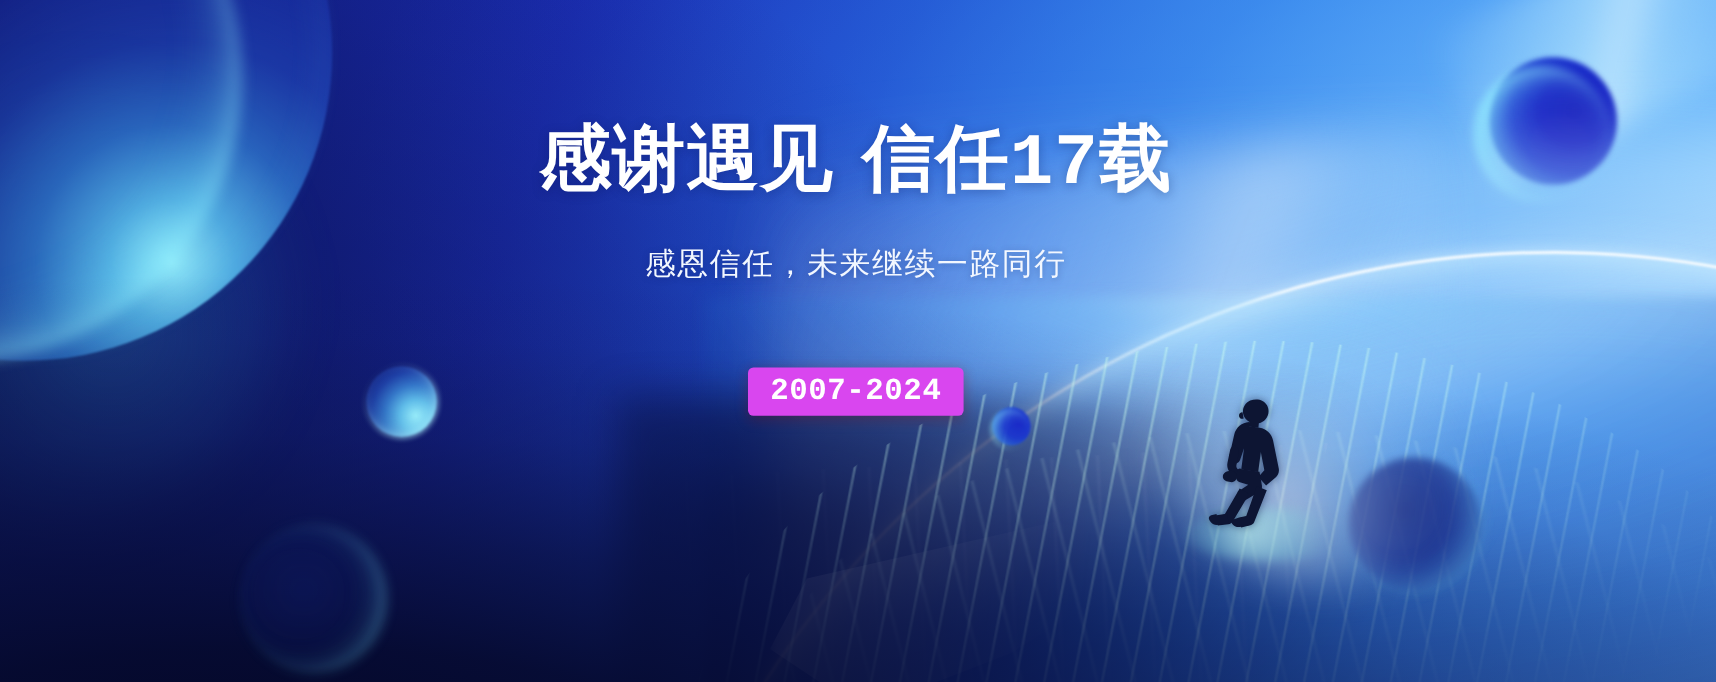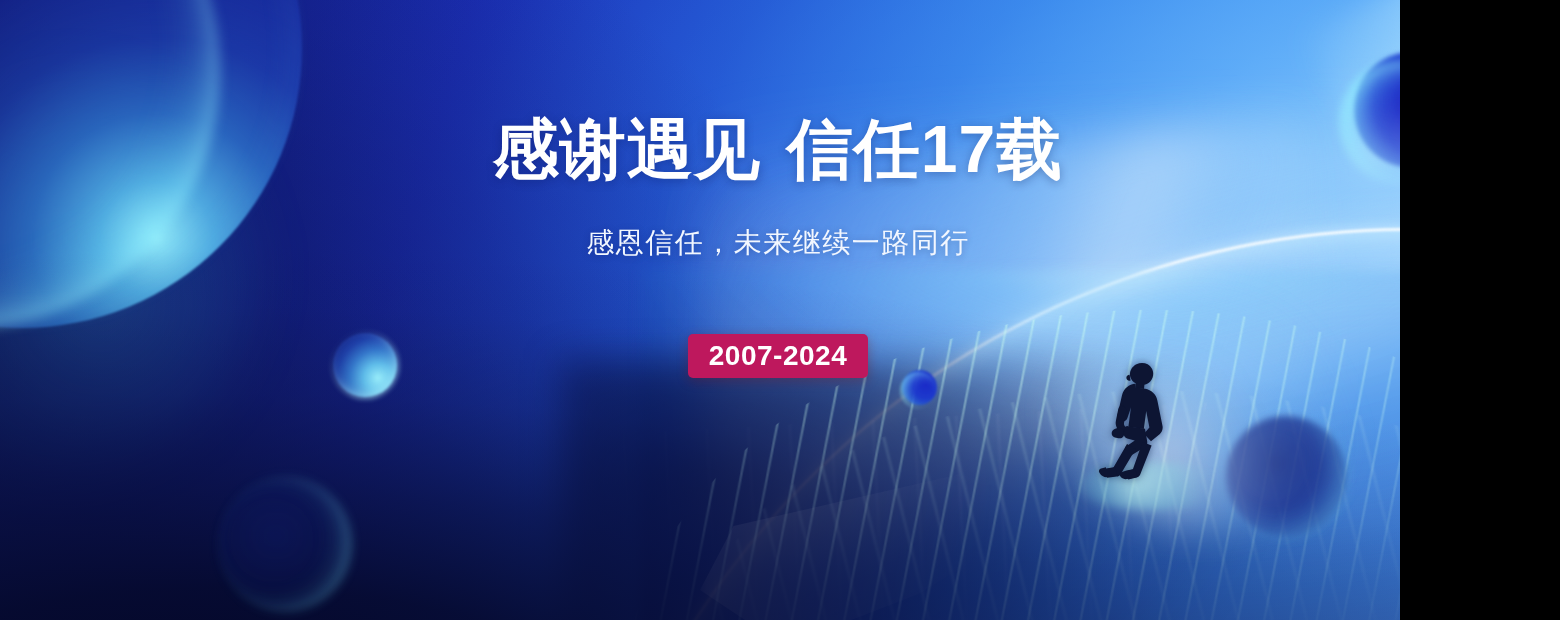--- a/index.html
+++ b/index.html
@@ -3,24 +3,24 @@
 <meta charset="utf-8">
 <title>Anniversary Banner</title>
 <style>
   html, body {
     margin: 0;
     padding: 0;
     background: #000;
   }
   #banner {
     position: relative;
-    width: 1400px;
+    width: 1560px;
     height: 620px;
     overflow: hidden;
-    font-family: Liberation Sans, sans-serif;
+    font-family: Liberation Mono, monospace;
     background: #0d1560;
     isolation: isolate;
   }
 
   
   .layer { position: absolute; inset: 0; pointer-events: none; }
 
   
   .bg-base {
     background:
@@ -591,21 +591,21 @@
     transform: translateX(-2px);
   }
   .badge {
     display: inline-flex;
     align-items: center;
     justify-content: center;
     min-width: 180px;
     height: 44px;
     padding: 0 20px;
     box-sizing: border-box;
-    background: #be185d;
+    background: #d946ef;
     color: #ffffff;
     font-size: 28px;
     font-weight: 700;
     letter-spacing: 0.5px;
     border-radius: 5px;
     box-shadow: 0 3px 12px rgba(120,12,8,0.32);
     cursor: pointer;
     user-select: none;
   }
 </style>

